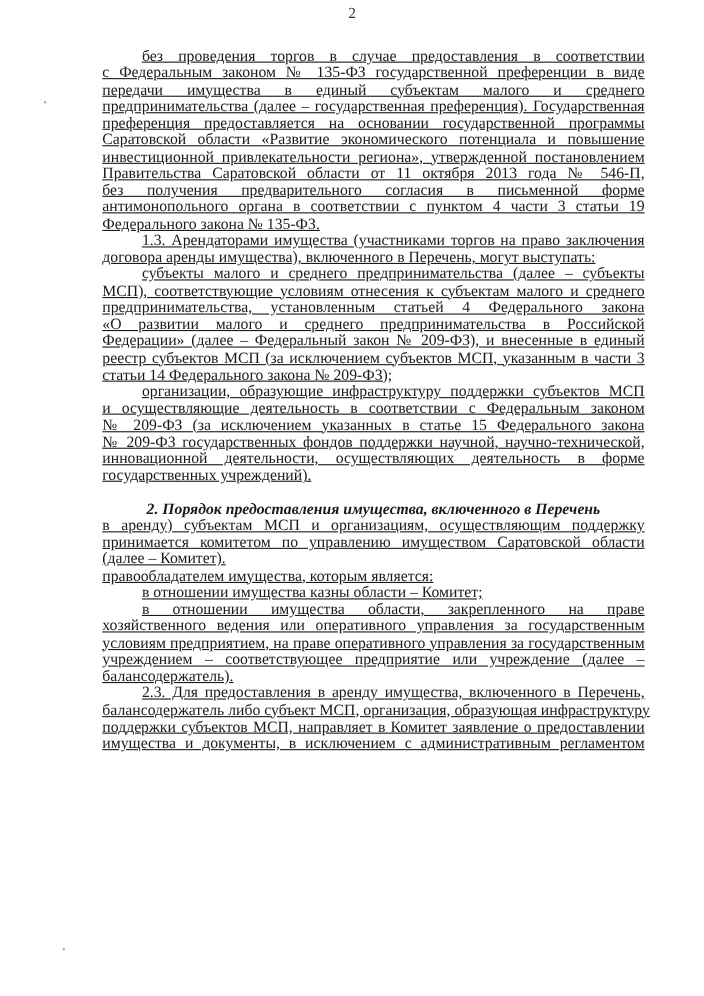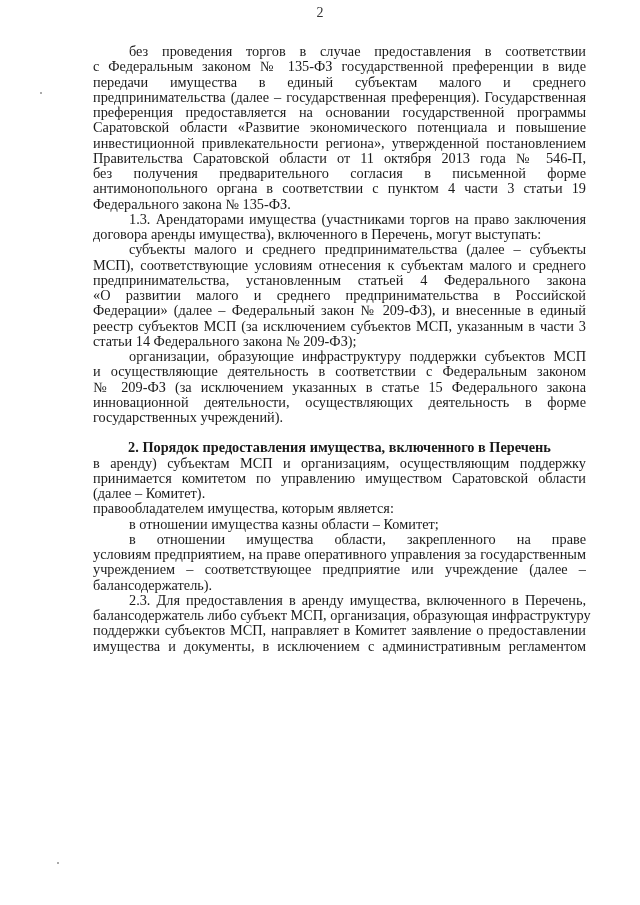--- a/index.html
+++ b/index.html
@@ -31,35 +31,37 @@
       width: 493px;
       font-size: 14.3px;
       line-height: 15.25px;
     }
     .line {
       display: block;
       white-space: nowrap;
       text-align: justify;
       text-align-last: justify;
       height: 15.25px;
+      text-decoration: underline;
     }
     .line.last {
       text-align-last: left;
     }
     .line.indent {
       padding-left: 36px;
     }
     .heading {
       font-weight: bold;
       text-align: center;
       text-align-last: center;
       margin-top: 15px;
       height: 15.25px;
       white-space: nowrap;
       display: block;
+      font-style: italic;
     }
     .speck {
       position: absolute;
       width: 2px;
       height: 2px;
       background: #aaa;
     }
   </style>
 </head>
 <body>
@@ -93,39 +95,41 @@
       <span class="line">предпринимательства, установленным статьей 4 Федерального закона</span>
       <span class="line">«О развитии малого и среднего предпринимательства в Российской</span>
       <span class="line">Федерации» (далее – Федеральный закон № 209-ФЗ), и внесенные в единый</span>
       <span class="line">реестр субъектов МСП (за исключением субъектов МСП, указанным в части 3</span>
       <span class="line last">статьи 14 Федерального закона № 209-ФЗ);</span>
     </div>
   <div>
       <span class="line indent">организации, образующие инфраструктуру поддержки субъектов МСП</span>
       <span class="line">и осуществляющие деятельность в соответствии с Федеральным законом</span>
       <span class="line">№ 209-ФЗ (за исключением указанных в статье 15 Федерального закона</span>
+      <span class="line">№ 209-ФЗ государственных фондов поддержки научной, научно-технической,</span>
       <span class="line">инновационной деятельности, осуществляющих деятельность в форме</span>
       <span class="line last">государственных учреждений).</span>
     </div>
 
   <div class="heading">2. Порядок предоставления имущества, включенного в Перечень</div>
 
   <div>
       <span class="line">в аренду) субъектам МСП и организациям, осуществляющим поддержку</span>
       <span class="line">принимается комитетом по управлению имуществом Саратовской области</span>
       <span class="line last">(далее – Комитет).</span>
     </div>
   <div>
       <span class="line last">правообладателем имущества, которым является:</span>
     </div>
   <div>
       <span class="line indent last">в отношении имущества казны области – Комитет;</span>
     </div>
   <div>
       <span class="line indent">в отношении имущества области, закрепленного на праве</span>
+      <span class="line">хозяйственного ведения или оперативного управления за государственным</span>
       <span class="line">условиям предприятием, на праве оперативного управления за государственным</span>
       <span class="line">учреждением – соответствующее предприятие или учреждение (далее –</span>
       <span class="line last">балансодержатель).</span>
     </div>
   <div>
       <span class="line indent">2.3. Для предоставления в аренду имущества, включенного в Перечень,</span>
       <span class="line">балансодержатель либо субъект МСП, организация, образующая инфраструктуру</span>
       <span class="line">поддержки субъектов МСП, направляет в Комитет заявление о предоставлении</span>
       <span class="line">имущества и документы, в исключением с административным регламентом</span>
     </div>

